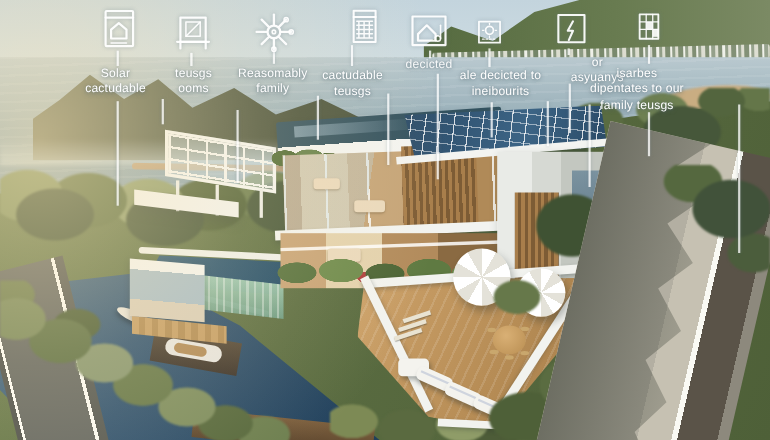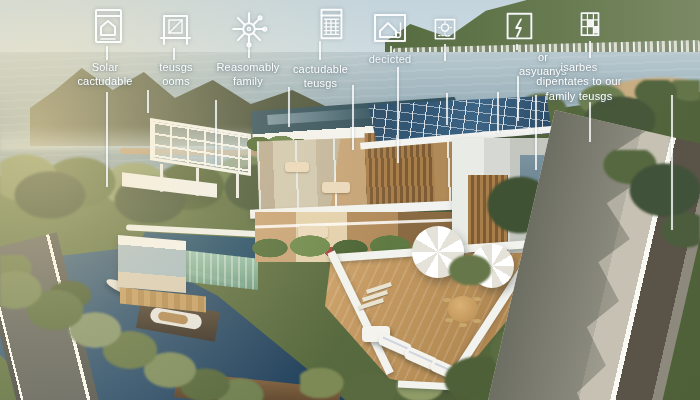--- a/index.html
+++ b/index.html
@@ -396,19 +396,21 @@
 
   <div class="lbl" style="left:60px;top:60px;width:90px;">Solar
 cactudable</div>
   <div class="lbl" style="left:136px;top:60px;width:80px;">teusgs
 ooms</div>
   <div class="lbl" style="left:203px;top:60px;width:90px;">Reasomably
 family</div>
   <div class="lbl" style="left:278px;top:62px;width:85px;">cactudable
 teusgs</div>
   <div class="lbl" style="left:355px;top:52px;width:70px;opacity:.9;">decicted</div>
+  <div class="lbl" style="left:400px;top:62px;width:110px;">ale decicted to
+ineibourits</div>
   <div class="lbl" style="left:507px;top:50px;width:72px;">or
 asyuanys</div>
   <div class="lbl" style="left:509px;top:60px;width:140px;">isarbes
 dipentates to our
 family teusgs</div>
 
 </div>
 
 </body></html>

